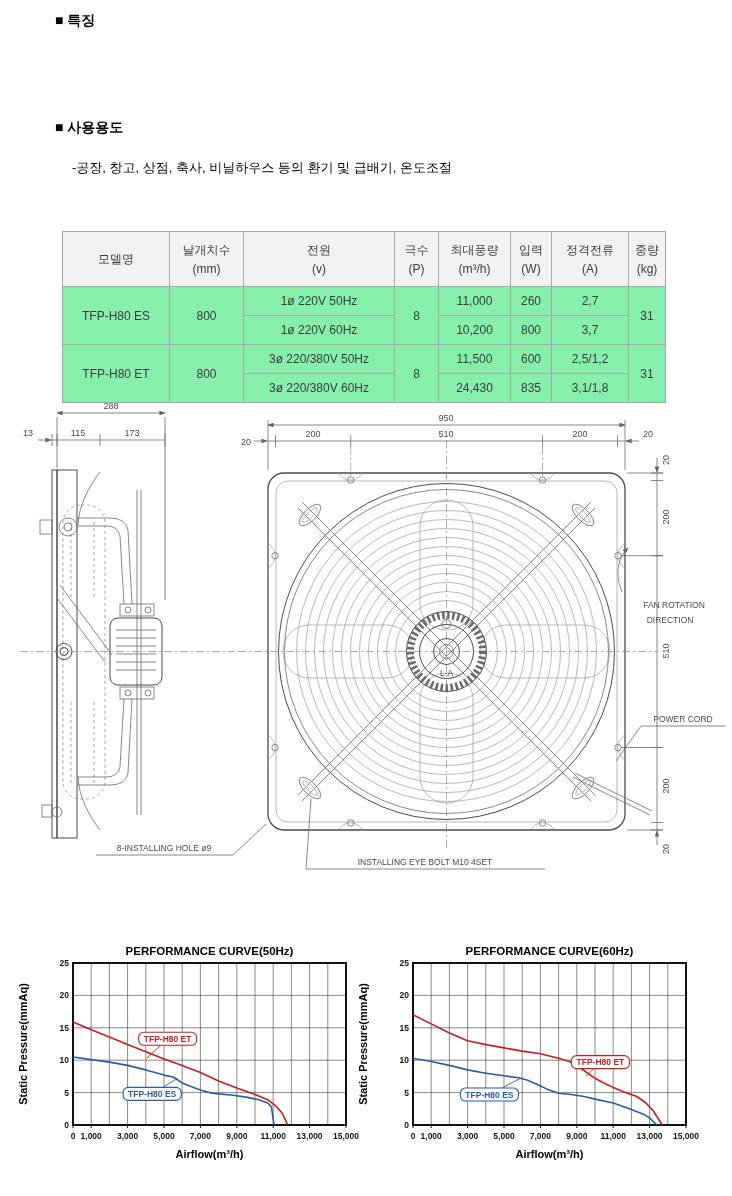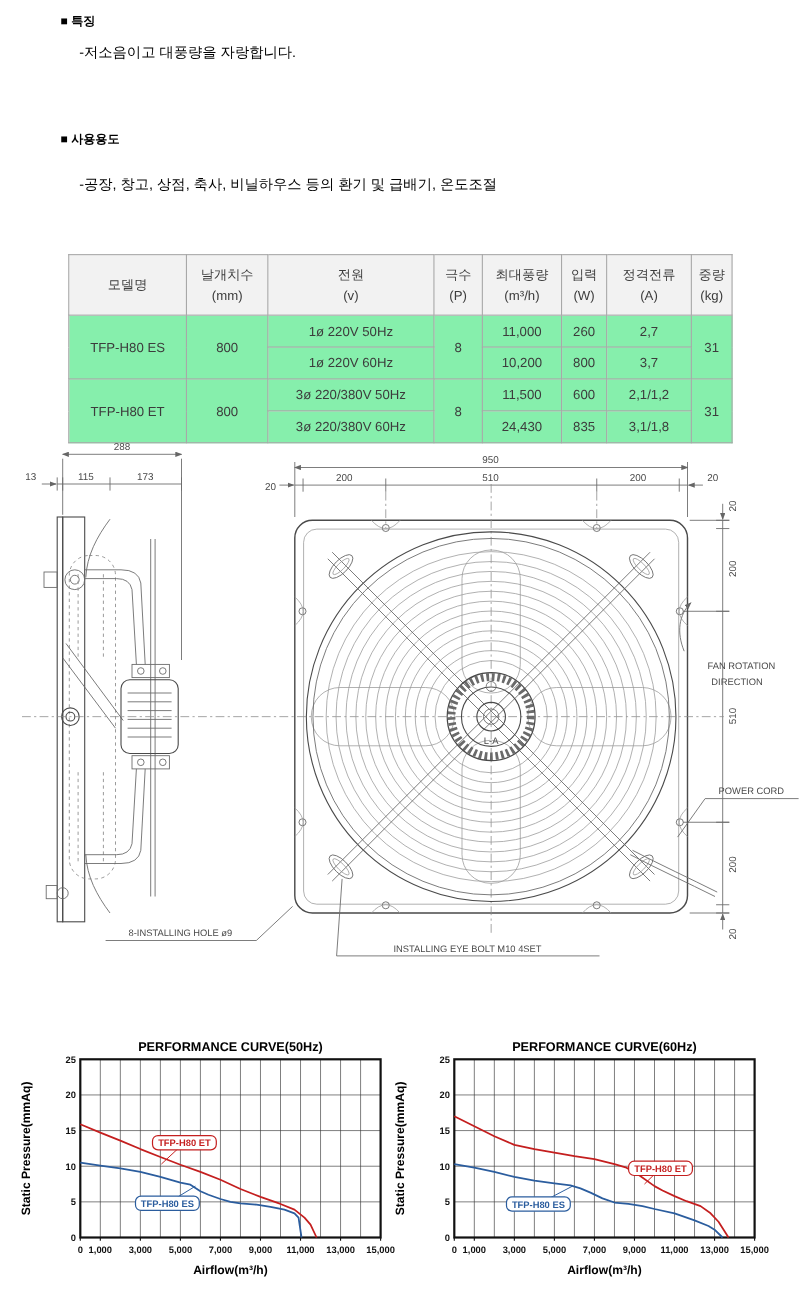--- a/index.html
+++ b/index.html
@@ -1,19 +1,19 @@
 <!DOCTYPE html>
 <html><head>
 <meta charset="utf-8">
 <style>
   html,body{margin:0;padding:0;background:#fff;}
   #page{position:relative;width:732px;height:1196px;background:#fff;overflow:hidden;
         font-family:"Liberation Sans",sans-serif;color:#111;}
   .abs{position:absolute;}
-  .sec-title{font-size:11px;font-weight:bold;color:#000;}
+  .sec-title{font-size:14px;font-weight:bold;color:#000;}
   .sec-item{font-size:13px;color:#000;}
   
   #spec-table{position:absolute;left:62px;top:187px;border-collapse:collapse;table-layout:fixed;margin-top:44px;}
   #spec-table th,#spec-table td{border:1px solid #a8a8a8;text-align:center;vertical-align:middle;
       font-size:12px;color:#3c3c3c;padding:0;}
   #spec-table th{background:#f2f2f2;font-weight:normal;height:54px;}
   #spec-table td{height:28px;background:#86efac;}
   #spec-table .u{display:block;margin-top:3px;}
   
   .chart-svg{position:absolute;}
@@ -30,21 +30,20 @@
   .annot{font:8.5px "Liberation Sans",sans-serif;fill:#4a4a4a;}
   .cl{stroke:#8a8a8a;stroke-width:0.7;fill:none;stroke-dasharray:8,3,2,3;}
   .dash{stroke:#7d7d7d;stroke-width:0.7;fill:none;stroke-dasharray:3,3;}
 </style>
 </head>
 <body>
 
 <div id="page">
 
   <div class="abs sec-title" style="left:55px;top:12px">■ 특징</div>
-  <div class="abs sec-item" style="left:72px;top:39px">-저소음이고 대풍량을 자랑합니다.</div>
   <div class="abs sec-title" style="left:55px;top:119px">■ 사용용도</div>
   <div class="abs sec-item" style="left:72px;top:159px">-공장, 창고, 상점, 축사, 비닐하우스 등의 환기 및 급배기, 온도조절</div>
 
   <table id="spec-table">
     <colgroup>
       <col style="width:107px">
         <col style="width:74px">
         <col style="width:151px">
         <col style="width:44px">
       <col style="width:72px">
@@ -81,21 +80,21 @@
           <td>800</td>
           <td>3,7</td>
         </tr>
         <tr>
           <td rowspan="2">TFP-H80 ET</td>
           <td rowspan="2">800</td>
           <td>3ø 220/380V 50Hz</td>
           <td rowspan="2">8</td>
           <td>11,500</td>
           <td>600</td>
-          <td>2,1/1,2</td>
+          <td>2,5/1,2</td>
           <td rowspan="2">31</td>
         </tr>
         <tr>
           <td>3ø 220/380V 60Hz</td>
           <td>24,430</td>
           <td>835</td>
           <td>3,1/1,8</td>
         </tr>
       </tbody>
   </table>

